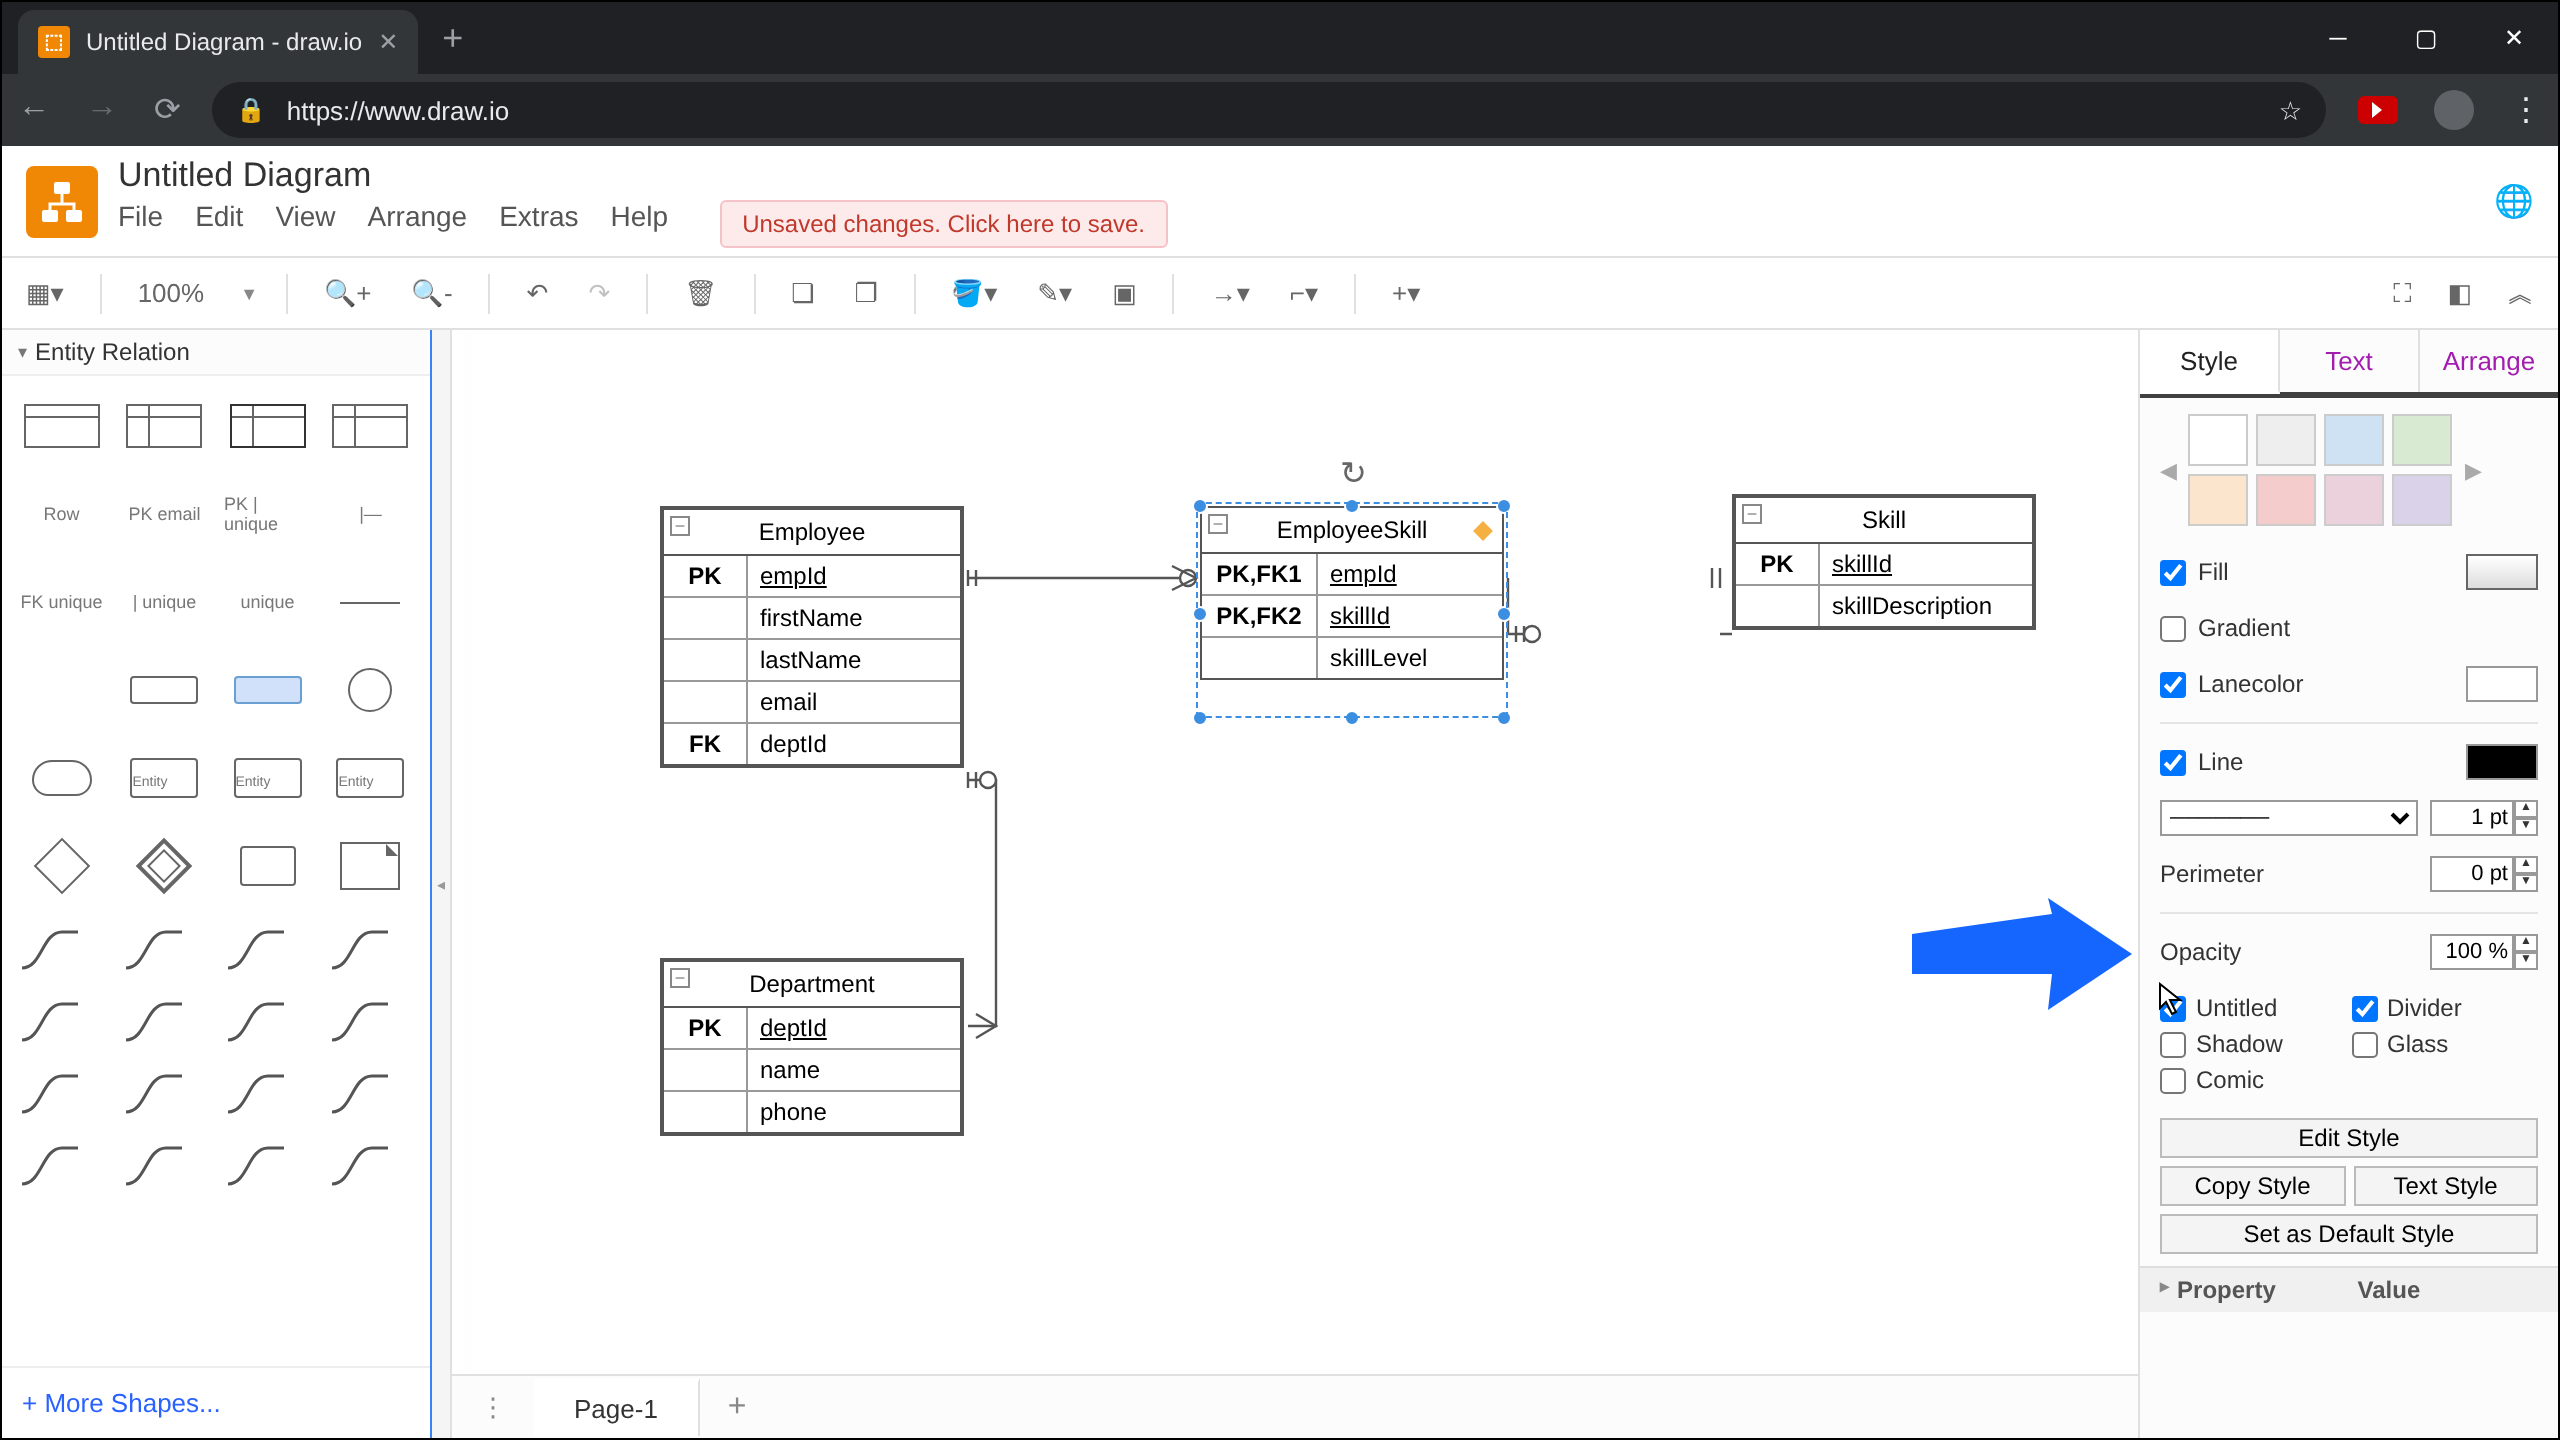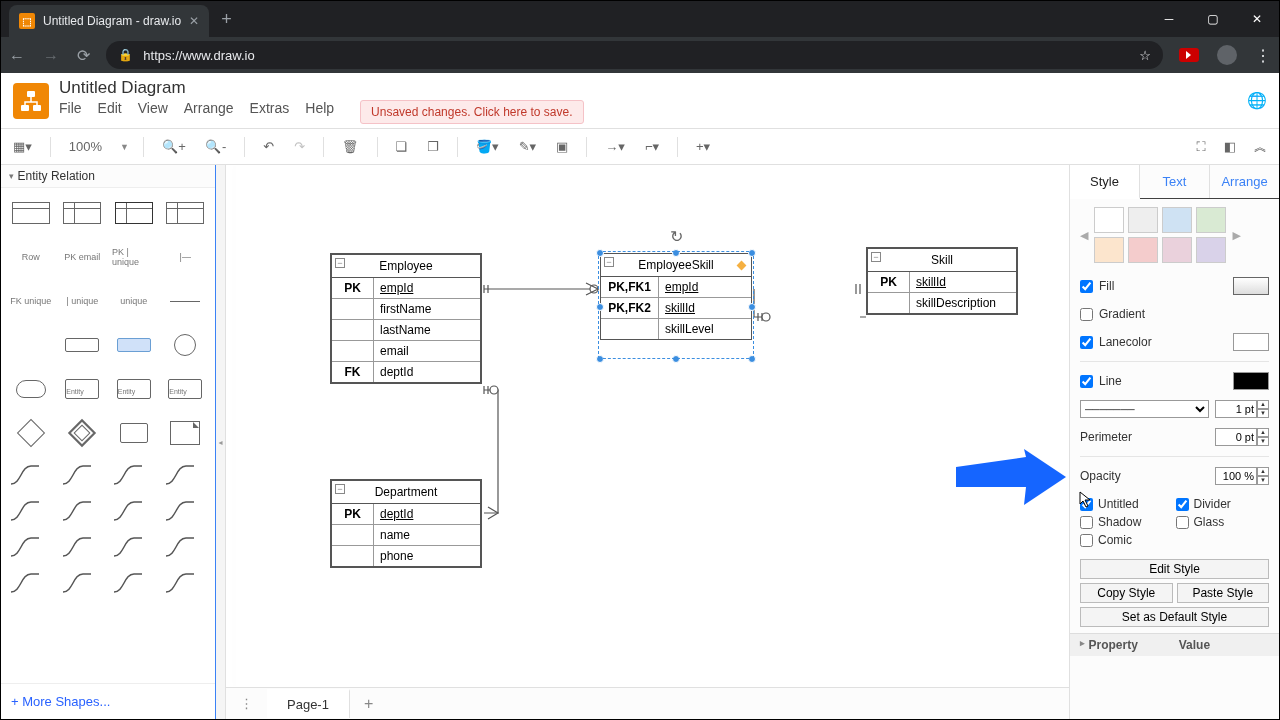--- a/index.html
+++ b/index.html
@@ -97,22 +97,22 @@
 
 
 .page-tabs { height: 32px; border-top:1px solid #e0e0e0; background:#fcfcfc; display:flex; align-items:center; font-size:13px; color:#555; }
 .page-tabs .menu-dots { padding: 0 14px; cursor:pointer; color:#888;}
 .page-tab { padding: 6px 20px; border-right: 1px solid #e0e0e0; background:#fff; font-weight:500; color:#333; border-top: 2px solid transparent;}
 .page-tab.active { color:#333; }
 .add-page { padding: 0 14px; cursor:pointer; color:#888; font-size:16px;}
 
 
 .right-panel { width: 210px; border-left: 1px solid #e0e0e0; background:#fcfcfc; display:flex; flex-direction:column; font-size:12px; color:#333;}
-.rp-tabs { display:flex; border-bottom: 1px solid #404040; height: 34px; justify-content: center;}
-.rp-tab { flex:1; display:flex; align-items:center; justify-content:center; font-size:13px; color:#3b82f6; cursor:pointer; border-right:1px solid #e0e0e0;}
+.rp-tabs { display:flex; border-bottom: 3px solid #404040; height: 34px; justify-content: center;}
+.rp-tab { flex:1; display:flex; align-items:center; justify-content:center; font-size:13px; color:#a21caf; cursor:pointer; border-right:1px solid #e0e0e0;}
 .rp-tab:last-child { border-right:none;}
 .rp-tab.active { background:#fff; color:#222; border-bottom: 2px solid #fff; margin-bottom:-1px;}
 
 .swatch-row { padding: 8px; display:flex; align-items:center; gap:4px;}
 .swatch-arrow { color:#aaa; font-size:11px; padding: 0 2px; cursor:pointer;}
 .swatches { display:grid; grid-template-columns: repeat(4, 30px); grid-template-rows: 26px 26px; gap: 4px;}
 .sw { border:1px solid #ccc; cursor:pointer;}
 
 .prop-list { padding: 4px 10px; display:flex; flex-direction:column; gap: 6px;}
 .prop-row { display:flex; align-items:center; height: 22px;}
@@ -623,21 +623,21 @@
           </label>
         <label>
             <input type="checkbox" style="">
             <span>Comic</span>
           </label>
       </div>
       <div class="btn-stack">
         <button>Edit Style</button>
         <div class="btn-pair">
           <button>Copy Style</button>
-          <button>Paste Style</button>
+          <button>Text Style</button>
         </div>
         <button>Set as Default Style</button>
       </div>
       <div class="kv-header">
         <span>Property</span>
           <span>Value</span>
       </div>
     </div>
   </div>
 </div>

